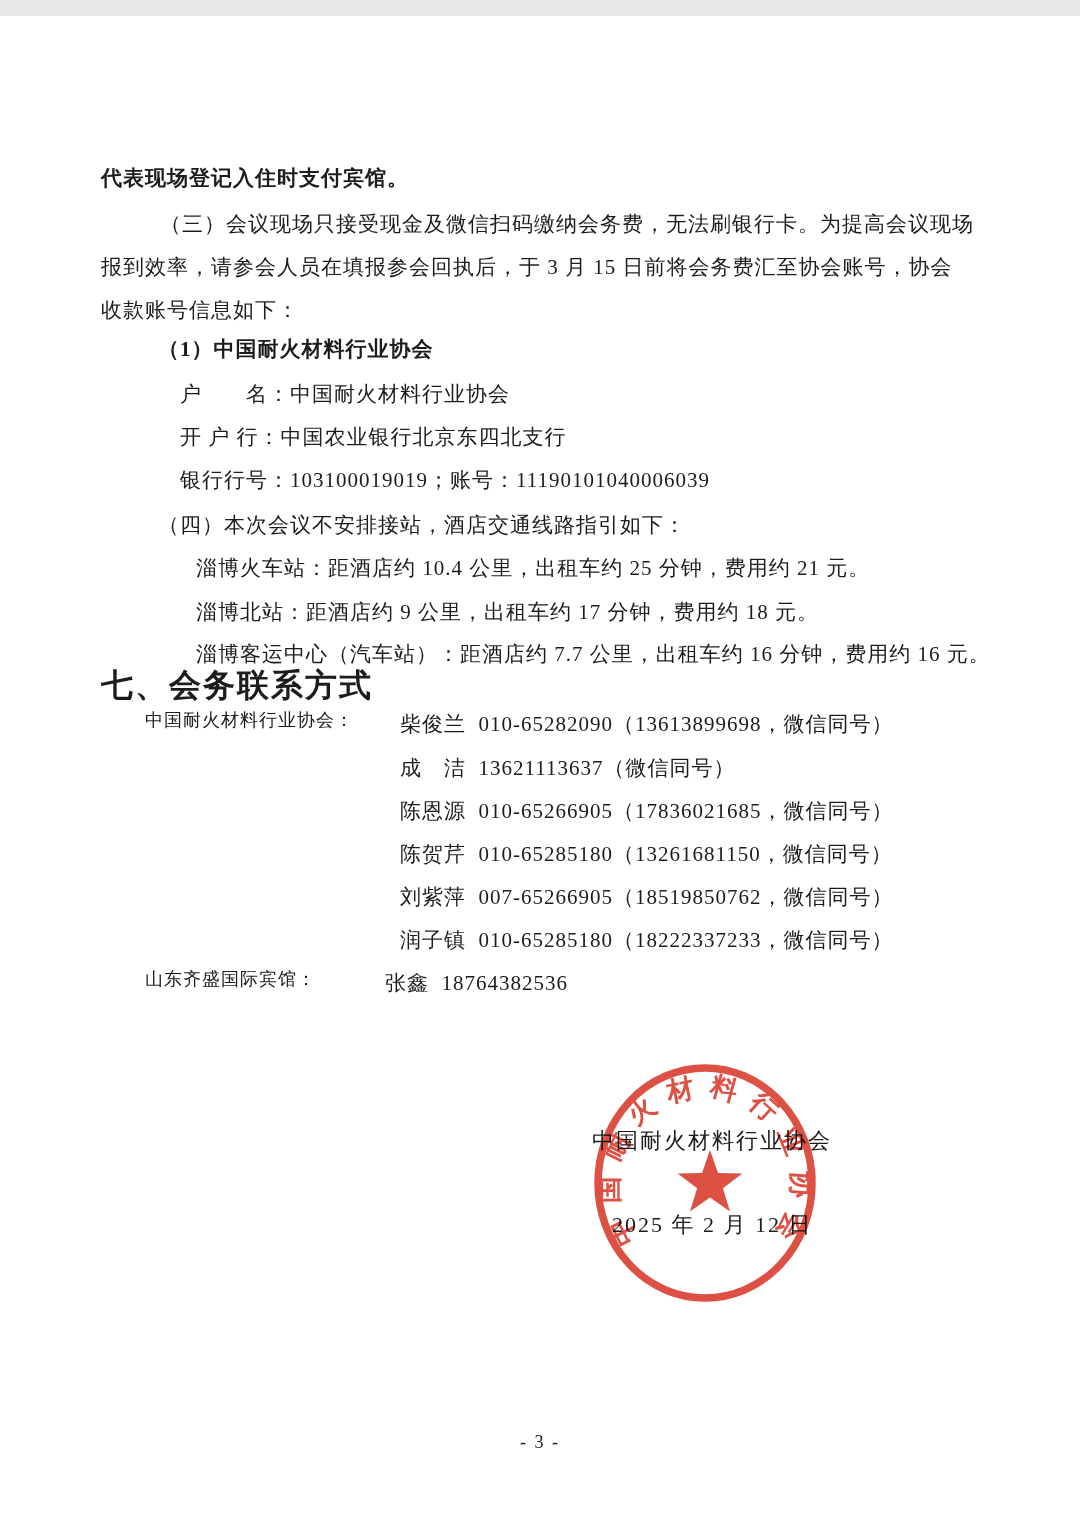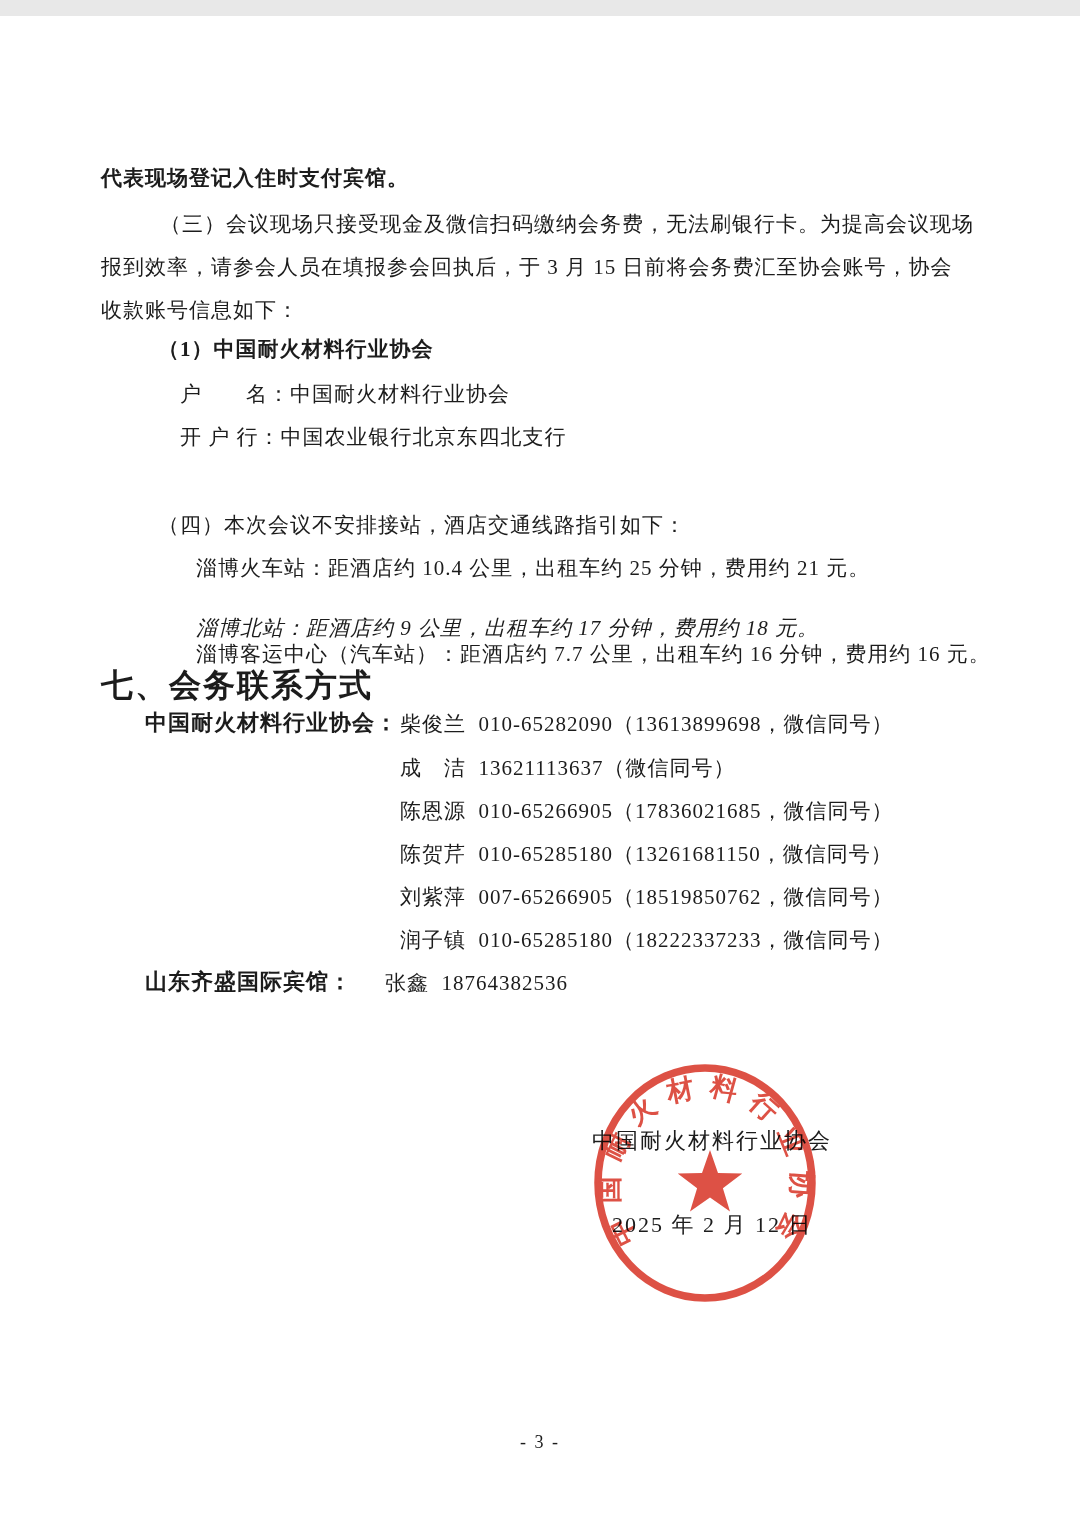--- a/index.html
+++ b/index.html
@@ -19,21 +19,21 @@
     font-size: 21px;
     line-height: 1.2;
     letter-spacing: 1px;
   }
   .bold { font-weight: bold; }
   .heading {
     font-size: 32px;
     font-weight: bold;
     letter-spacing: 2px;
   }
-  .label { font-weight: bold; font-size: 22px; }
+  .label { font-weight: normal; font-size: 18px; }
   .footer-num {
     position: absolute;
     left: 0; right: 0;
     top: 1416px;
     text-align: center;
     font-size: 18px;
     letter-spacing: 2px;
   }
   .seal-svg {
     position: absolute;
@@ -57,24 +57,25 @@
 
   <div class="line bold" style="left:101px; top:150px;">代表现场登记入住时支付宾馆。</div>
 
   <div class="line" style="left:160px; top:196px;">（三）会议现场只接受现金及微信扫码缴纳会务费，无法刷银行卡。为提高会议现场</div>
   <div class="line" style="left:101px; top:239px;">报到效率，请参会人员在填报参会回执后，于 3 月 15 日前将会务费汇至协会账号，协会</div>
   <div class="line" style="left:101px; top:282px;">收款账号信息如下：</div>
 
   <div class="line bold" style="left:158px; top:321px;">（1）中国耐火材料行业协会</div>
   <div class="line" style="left:180px; top:409px;">开 户 行：中国农业银行北京东四北支行</div>
   <div class="line" style="left:180px; top:366px;">户　　名：中国耐火材料行业协会</div>
+  <div class="line" style="left:180px; top:452px;">银行行号：103100019019；账号：11190101040006039</div>
 
   <div class="line" style="left:158px; top:497px;">（四）本次会议不安排接站，酒店交通线路指引如下：</div>
   <div class="line" style="left:196px; top:540px;">淄博火车站：距酒店约 10.4 公里，出租车约 25 分钟，费用约 21 元。</div>
-  <div class="line" style="left:196px; top:600px;font-style:italic;">淄博北站：距酒店约 9 公里，出租车约 17 分钟，费用约 18 元。</div>
+  <div class="line" style="left:196px; top:584px;">淄博北站：距酒店约 9 公里，出租车约 17 分钟，费用约 18 元。</div>
   <div class="line" style="left:196px; top:626px;">淄博客运中心（汽车站）：距酒店约 7.7 公里，出租车约 16 分钟，费用约 16 元。</div>
 
   <div class="line heading" style="left:101px; top:650px;">七、会务联系方式</div>
 
   <div class="line label" style="left:145px; top:694px;">中国耐火材料行业协会：</div>
   <div class="line" style="left:400px; top:696px;">柴俊兰  010-65282090（13613899698，微信同号）</div>
   <div class="line" style="left:400px; top:740px;">成　洁  13621113637（微信同号）</div>
   <div class="line" style="left:400px; top:783px;">陈恩源  010-65266905（17836021685，微信同号）</div>
   <div class="line" style="left:400px; top:826px;">陈贺芹  010-65285180（13261681150，微信同号）</div>
   <div class="line" style="left:400px; top:869px;">刘紫萍  007-65266905（18519850762，微信同号）</div>

